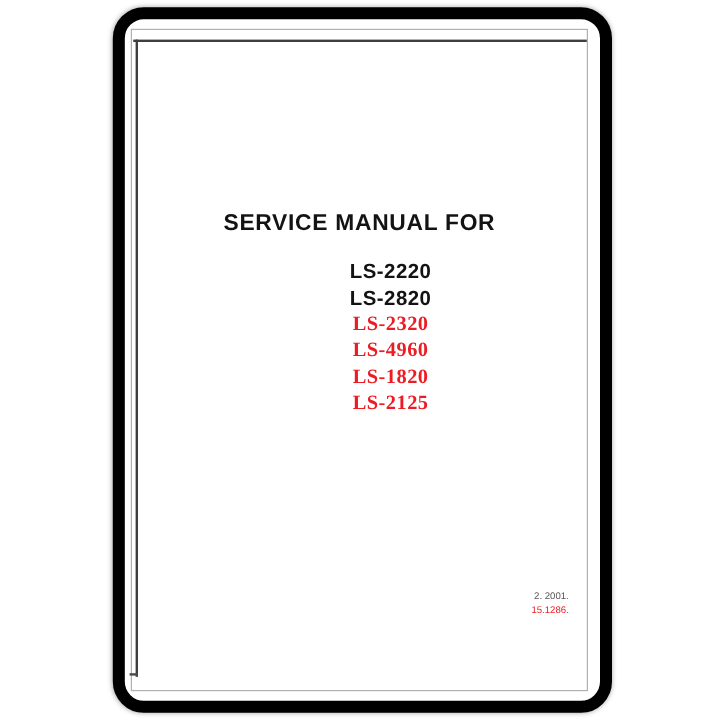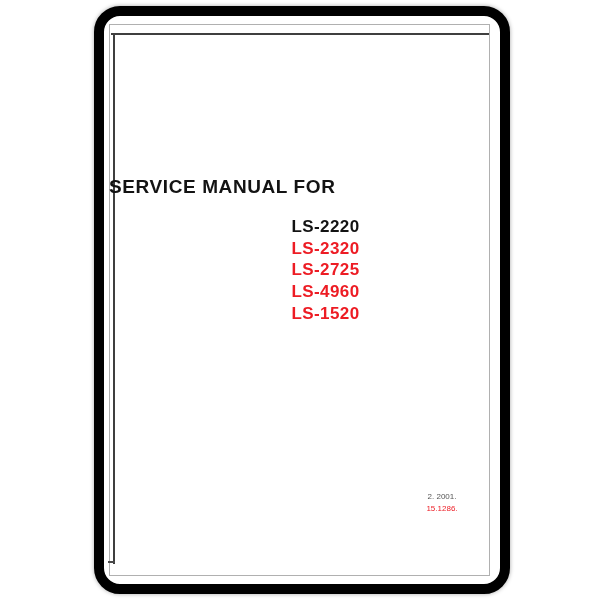--- a/index.html
+++ b/index.html
@@ -20,33 +20,33 @@
     position:absolute;left:111px;top:33px;width:378px;height:2px;background:#3f3f3f;
   }
   .edge-left{
     position:absolute;left:113px;top:33px;width:2px;height:531px;background:#3f3f3f;
   }
   .edge-tick{
     position:absolute;left:108px;top:561px;width:7px;height:2px;background:#4a4a4a;
   }
   .title{
     position:absolute;left:109px;top:176px;width:381px;
-    font-size:19px;font-weight:bold;color:#131313;
+    text-align:center;font-size:19px;font-weight:bold;color:#131313;
     letter-spacing:.6px;white-space:nowrap;
   }
   .models{
     position:absolute;left:109px;top:216px;width:433px;text-align:center;
   }
   .model{
     font-size:17px;font-weight:bold;line-height:21.7px;color:#131313;
     letter-spacing:.4px;white-space:nowrap;
   }
-  .model[data-color="red"]{color:#ed1c24;}
+  .model[data-color="red"]{color:#ed1c24;font-family:Liberation Serif, serif;}
   .footer-dates{
-    position:absolute;left:410px;top:491px;width:64px;text-align:center;
+    position:absolute;left:410px;top:491px;width:64px;text-align:right;
   }
   .footer-line1{
     font-size:8px;color:#555555;line-height:12px;white-space:nowrap;
   }
   .footer-line2{
     font-size:8px;color:#ed1c24;line-height:12px;white-space:nowrap;
   }
 </style>
 </head>
 <body>
@@ -54,22 +54,23 @@
 <div class="frame"></div>
 <div class="scan-area"></div>
 <div class="edge-top"></div>
 <div class="edge-left"></div>
 <div class="edge-tick"></div>
 
 <div class="title">SERVICE MANUAL FOR</div>
 
 <div class="models">
   <div class="model" data-color="black">LS-2220</div>
+  <div class="model" data-color="black">LS-2820</div>
   <div class="model" data-color="red">LS-2320</div>
-  <div class="model" data-color="red">LS-2725</div>
   <div class="model" data-color="red">LS-4960</div>
-  <div class="model" data-color="red">LS-1520</div>
+  <div class="model" data-color="red">LS-1820</div>
+  <div class="model" data-color="red">LS-2125</div>
 </div>
 
 <div class="footer-dates">
   <div class="footer-line1">2. 2001.</div>
   <div class="footer-line2">15.1286.</div>
 </div>
 
 </body></html>

